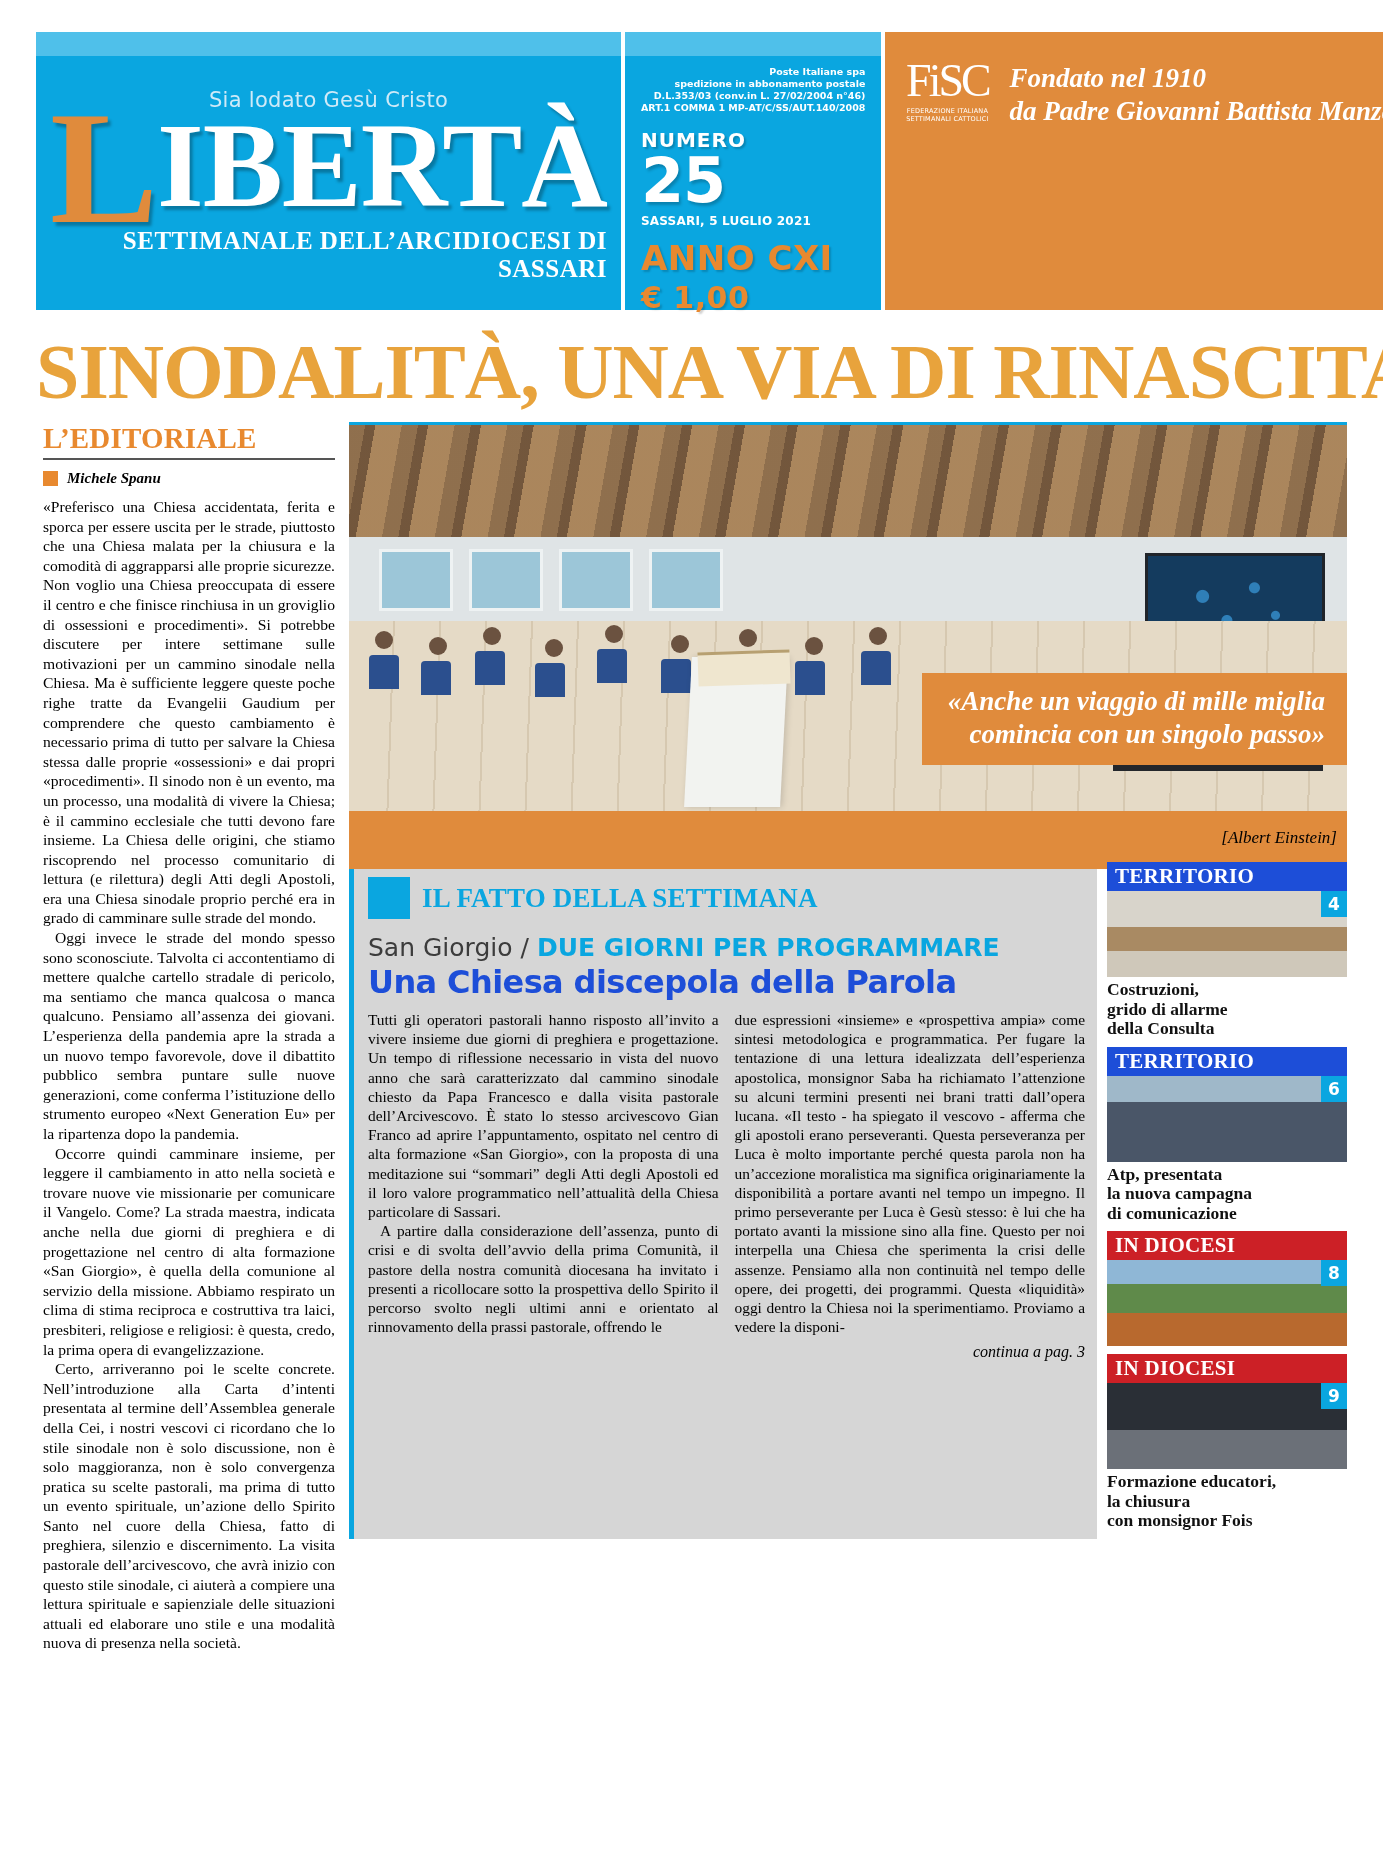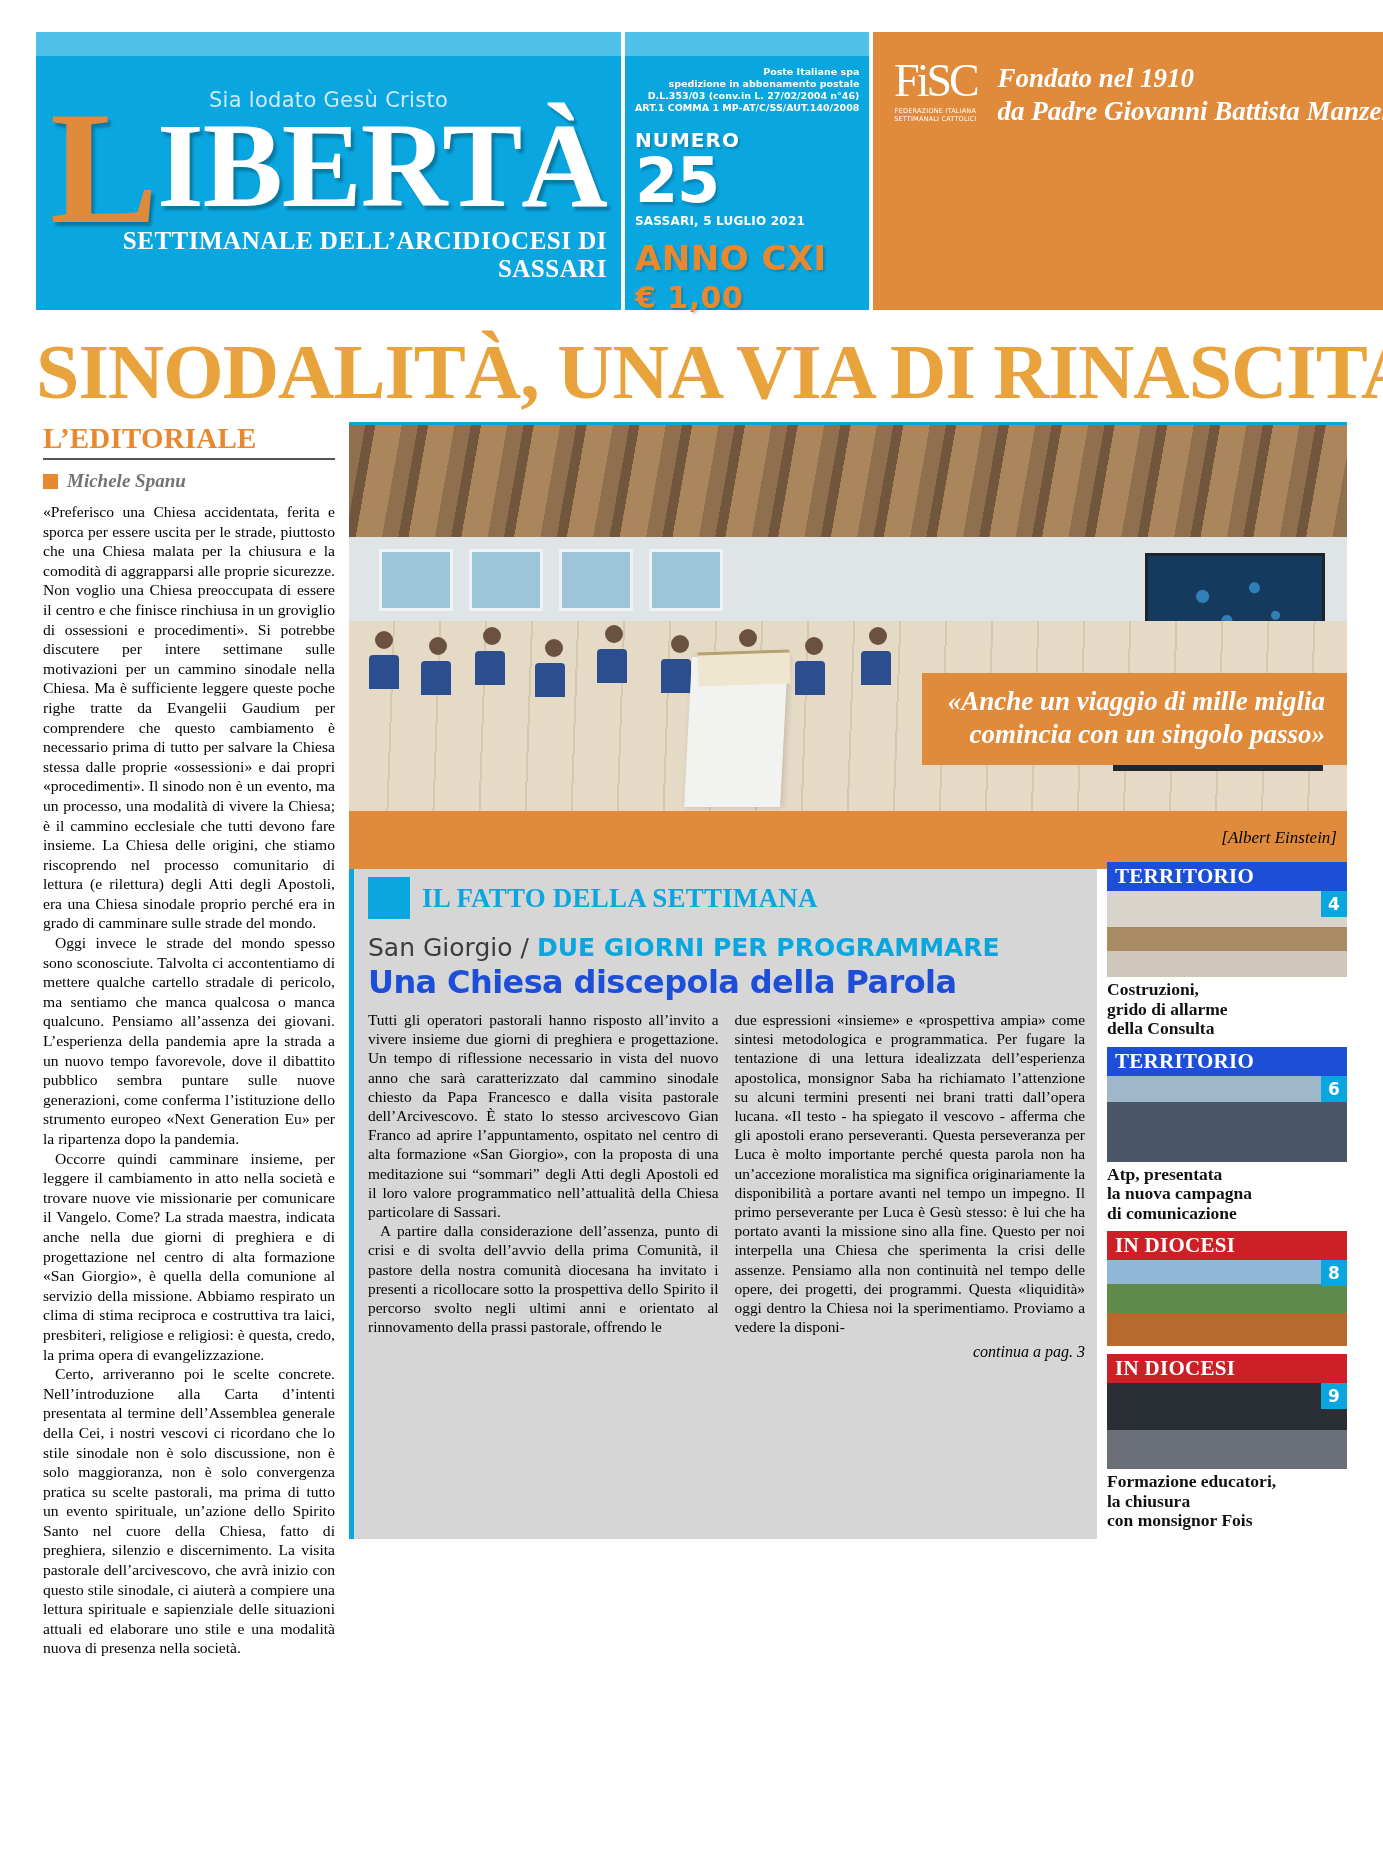--- a/index.html
+++ b/index.html
@@ -31,21 +31,21 @@
   }
   .logoword .dropcap { color: #e08b3c; font-size: 162px; line-height: 0; vertical-align: -16px; }
   .mast-sub {
     position: relative; text-align: right; padding-left: 10px; color: #ffffff;
     font-family: "Liberation Serif", serif; font-weight: bold;
     font-size: 25px; letter-spacing: .5px; margin-top: 4px;
   }
 
   .mast-mid {
     flex: 0 0 210px; background: #0aa6e0; position: relative;
-    border-left: 4px solid #ffffff; padding: 0 10px;
+    border-left: 4px solid #ffffff; padding: 0 16px;
   }
   .mast-mid .mast-topstrip { left:0; right:0; }
   .postal {
     position: relative; color: #ffffff; text-align: right;
     font-family: "DejaVu Sans", sans-serif; font-weight: bold;
     font-size: 9.5px; line-height: 12px; margin-top: 34px; white-space: nowrap;
   }
   .numero-label {
     position:relative; color:#ffffff; font-family:"DejaVu Sans", sans-serif;
     font-weight:bold; font-size:20px; letter-spacing:1px; margin-top:14px;
@@ -105,21 +105,21 @@
 
   .editoriale-kicker {
     color: #e8892f; font-family:"Liberation Serif", serif; font-weight:bold;
     font-size: 29px; letter-spacing: .2px; border-bottom: 2px solid #555;
     padding-bottom: 3px; margin-bottom: 10px;
   }
   .byline { display:flex; align-items:center; gap:9px; margin-bottom:10px; }
   .byline-sq { width:15px; height:15px; background:#e8892f; }
   .byline-name {
     font-family:"Liberation Serif", serif; font-style: italic; font-weight:bold;
-    font-size: 19px; color:#737373;
+    font-size: 15px; color:#000000;
   }
   .edit-body {
     font-family:"Liberation Serif", serif; font-size: 15.6px; line-height: 19.6px;
     text-align: justify; color:#000; hyphens: auto;
   }
   .edit-body p { text-indent: 12px; }
   .edit-body p:first-child { text-indent: 0; }
 
   
   .photo-wrap { position: relative; width: 100%; height: 432px; border-top:3px solid #0aa6e0; }

